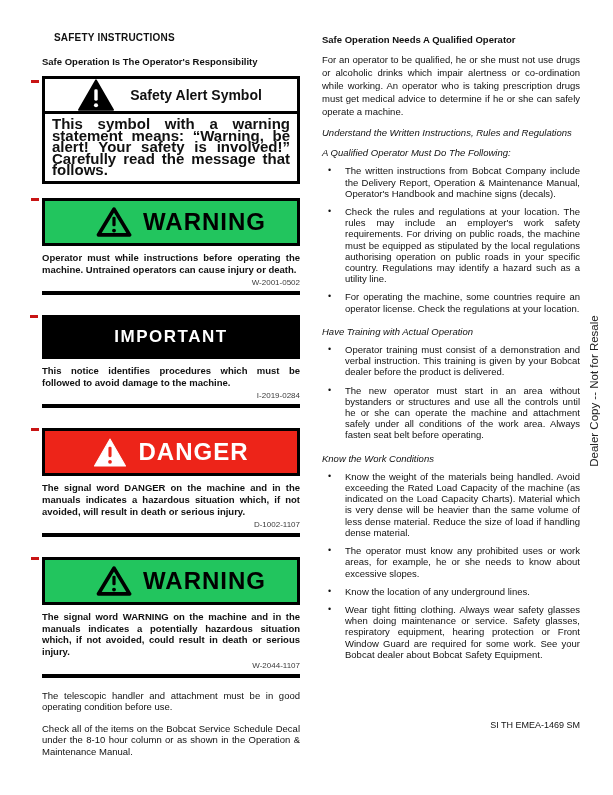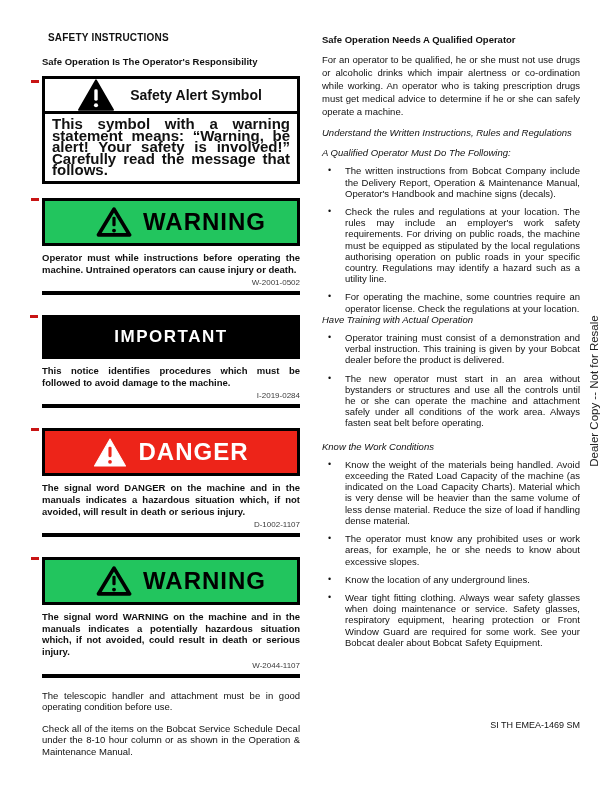--- a/index.html
+++ b/index.html
@@ -2,21 +2,21 @@
 <html><head>
 <meta charset="utf-8">
 <style>
   html,body{margin:0;padding:0;background:#e8e8e8;}
   .page{position:relative;width:613px;height:795px;background:#ffffff;margin:0 auto;
         font-family:"Liberation Sans",sans-serif;color:#111;overflow:hidden;}
   .col{position:absolute;top:30px;width:258px;}
   .col-left{left:42px;}
   .col-right{left:322px;}
 
-  .doc-title{font-size:10px;font-weight:bold;margin:2px 0 0 6px;letter-spacing:0.2px;}
+  .doc-title{font-size:10px;font-weight:bold;margin:2px 0 0 12px;letter-spacing:0.2px;}
   .subhead{font-size:9.5px;font-weight:bold;margin:13px 0 4px 0;}
 
   
   .alert-box{border:3px solid #000;margin-top:9px;position:relative;}
   .alert-head{display:flex;align-items:center;border-bottom:3px solid #000;height:30px;padding:1px 6px;}
   .alert-head .tri{margin-left:26px;}
   .alert-title{flex:1;text-align:center;font-size:14px;font-weight:bold;padding-right:14px;}
   .alert-body{padding:4px 7px 5px 7px;font-size:15px;font-weight:bold;line-height:11.6px;text-align:justify;}
 
   
@@ -137,21 +137,21 @@
     <p class="r-p">For an operator to be qualified, he or she must not use drugs or alcoholic drinks which impair alertness or co-ordination while working. An operator who is taking prescription drugs must get medical advice to determine if he or she can safely operate a machine.</p>
     <p class="ital">Understand the Written Instructions, Rules and Regulations</p>
 
     <p class="ital">A Qualified Operator Must Do The Following:</p>
     <ul class="blist">
       <li><span class="dot">•</span><span>The written instructions from Bobcat Company include the Delivery Report, Operation &amp; Maintenance Manual, Operator's Handbook and machine signs (decals).</span></li>
       <li><span class="dot">•</span><span>Check the rules and regulations at your location. The rules may include an employer's work safety requirements. For driving on public roads, the machine must be equipped as stipulated by the local regulations authorising operation on public roads in your specific country. Regulations may identify a hazard such as a utility line.</span></li>
       <li><span class="dot">•</span><span>For operating the machine, some countries require an operator license. Check the regulations at your location.</span></li>
     </ul>
 
-    <p class="ital" style="margin-top:0;">Have Training with Actual Operation</p>
+    <p class="ital" style="margin-top:12px;">Have Training with Actual Operation</p>
     <ul class="blist">
       <li><span class="dot">•</span><span>Operator training must consist of a demonstration and verbal instruction. This training is given by your Bobcat dealer before the product is delivered.</span></li>
       <li><span class="dot">•</span><span>The new operator must start in an area without bystanders or structures and use all the controls until he or she can operate the machine and attachment safely under all conditions of the work area. Always fasten seat belt before operating.</span></li>
     </ul>
 
     <p class="ital" style="margin-top:12px;">Know the Work Conditions</p>
     <ul class="blist">
       <li><span class="dot">•</span><span>Know the weight of the materials being handled. Avoid exceeding the Rated Load Capacity of the machine (as indicated on the Load Capacity Charts). Material which is very dense will be heavier than the same volume of less dense material. Reduce the size of load if handling dense material.</span></li>
       <li><span class="dot">•</span><span>The operator must know any prohibited uses or work areas, for example, he or she needs to know about excessive slopes.</span></li>
       <li><span class="dot">•</span><span>Know the location of any underground lines.</span></li>

